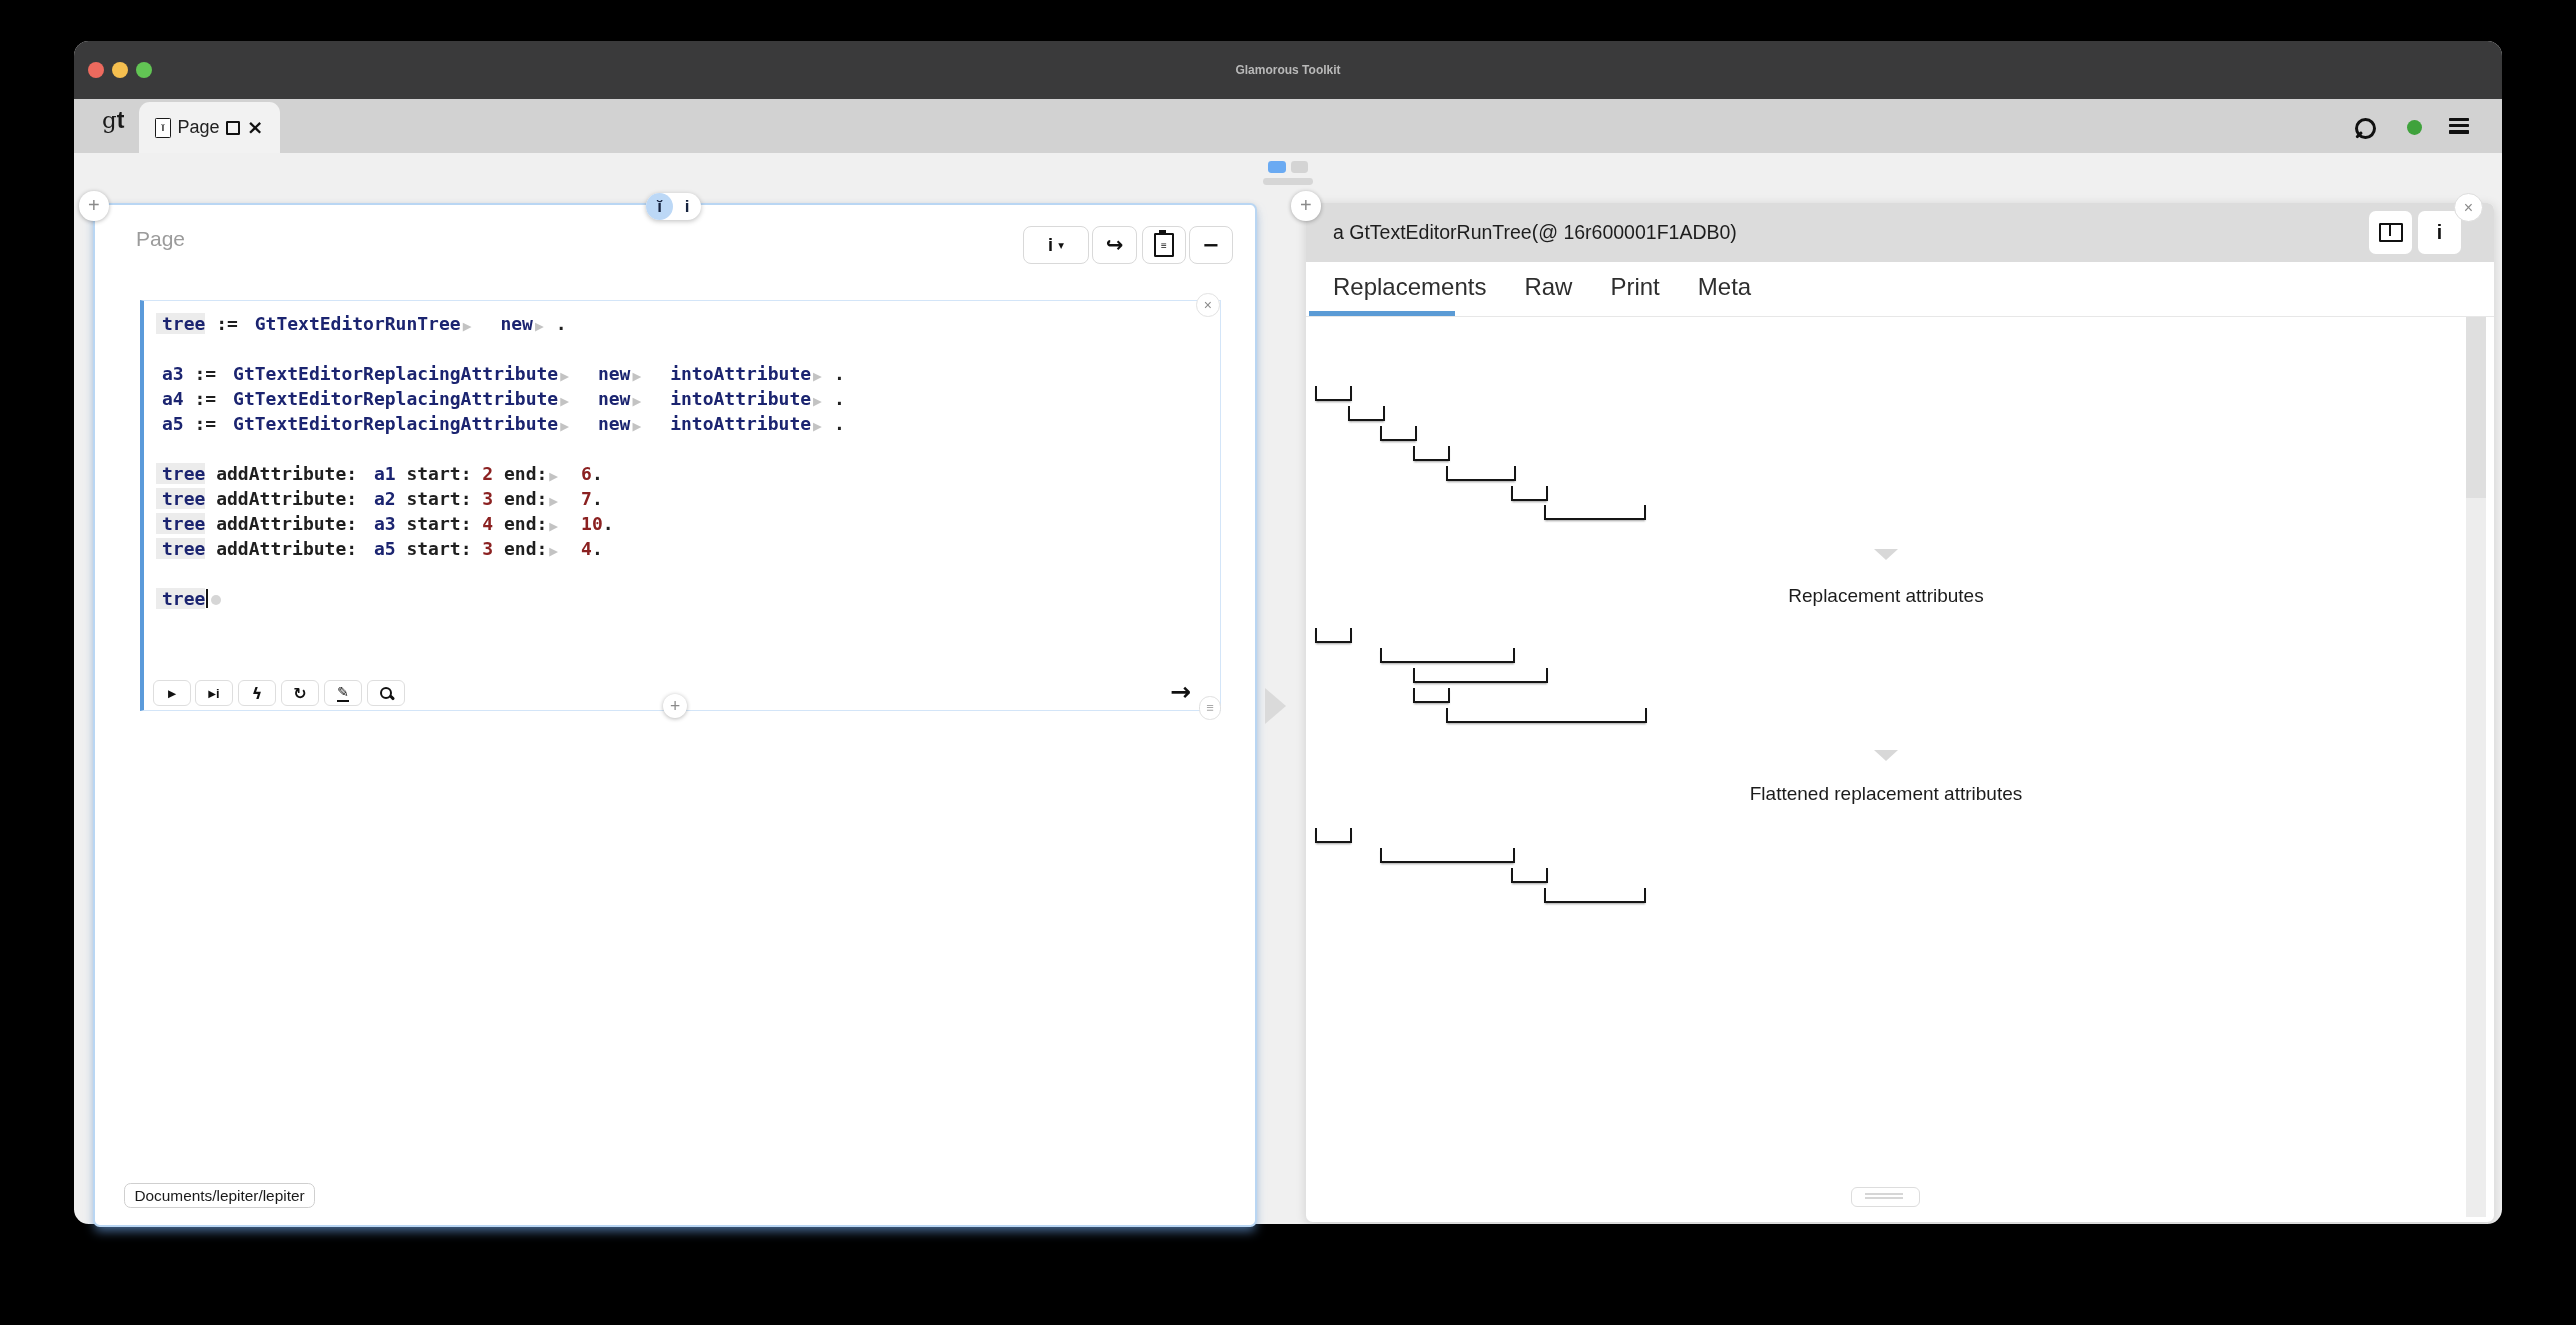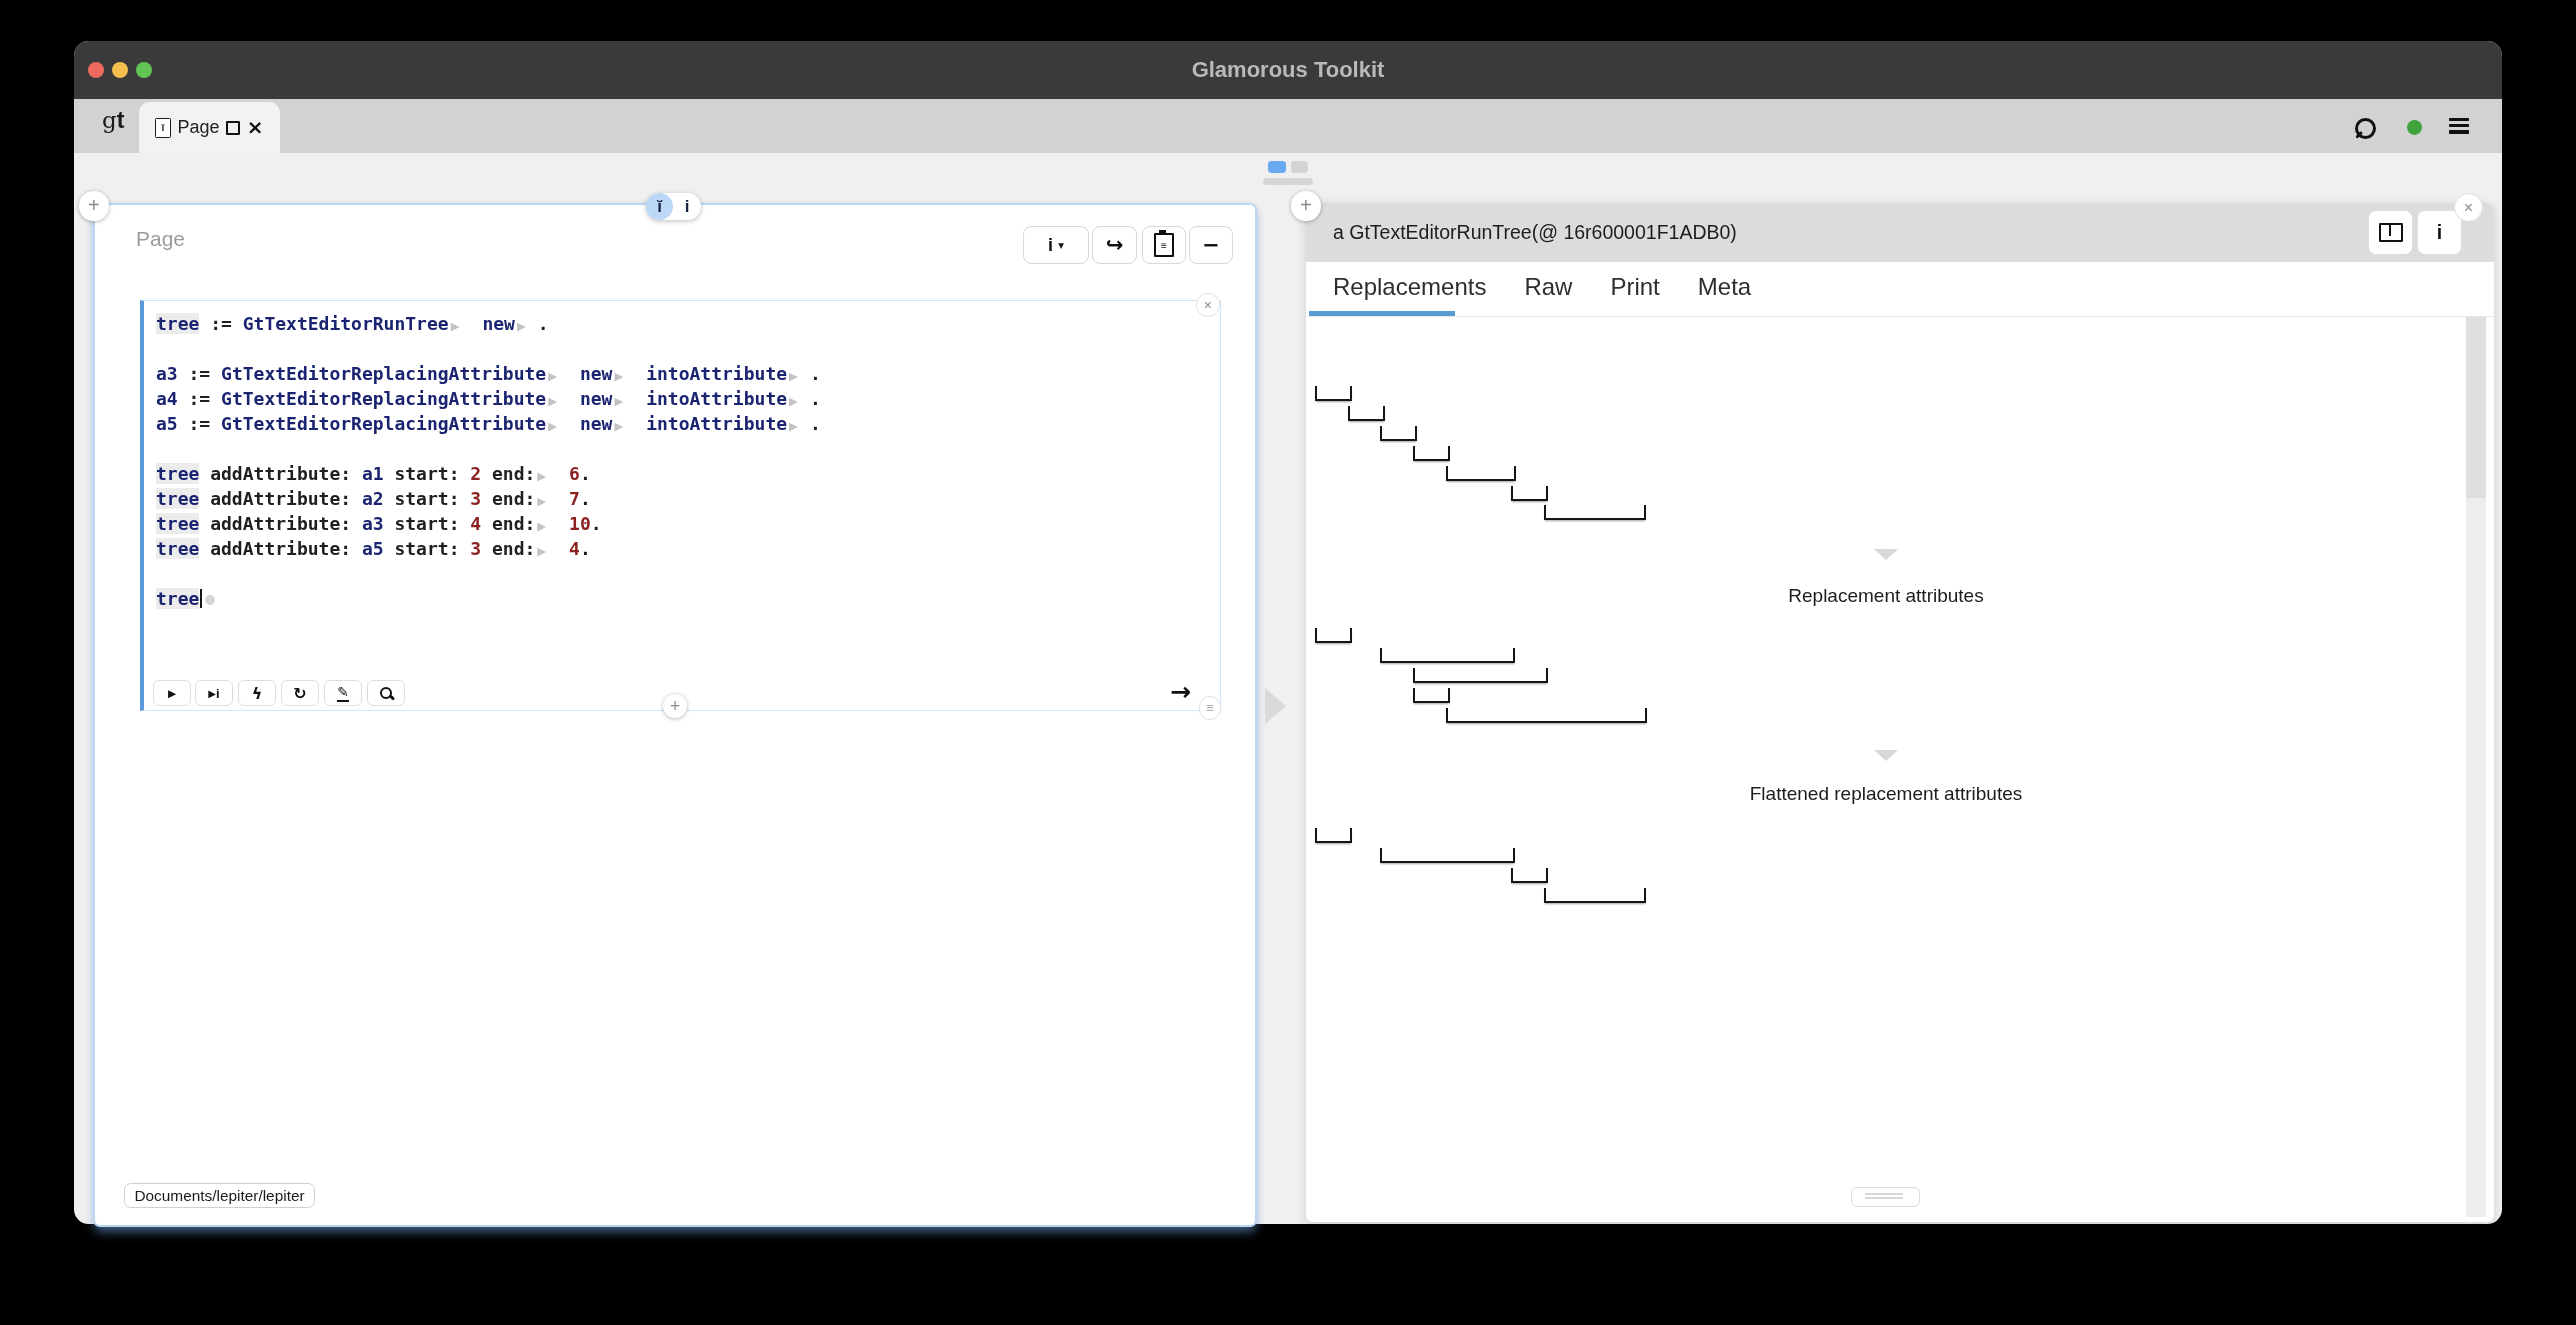--- a/index.html
+++ b/index.html
@@ -3,21 +3,21 @@
 <meta charset="utf-8">
 <style>
   html,body{margin:0;padding:0;background:#000;}
   .stage{position:relative;width:2576px;height:1326px;background:#000;overflow:hidden;
          font-family:"Liberation Sans",sans-serif;}
   .abs{position:absolute;}
 
   
   .window{left:74px;top:41px;width:2428px;height:1183px;background:#f0f0f0;border-radius:14.8px;}
   .titlebar{left:74px;top:41px;width:2428px;height:58px;background:#3a3a3b;border-radius:14.8px 14.8px 0 0;
-            text-align:center;line-height:58px;font-size:22px;font-weight:bold;color:#b9b9b9;}
+            text-align:center;line-height:58px;font-size:12px;font-weight:bold;color:#b9b9b9;}
   .tl-dot{width:16px;height:16px;border-radius:50%;top:62px;}
   .tabstrip{left:74px;top:99px;width:2428px;height:54px;background:#d2d2d2;}
   .gt-logo{left:102px;top:107px;font-size:23px;color:#1a1a1a;font-family:"DejaVu Serif",serif;}
   .gt-logo b{font-family:"Liberation Sans",sans-serif;}
   .tab{left:139px;top:102px;width:141px;height:51px;background:#f2f2f2;border-radius:10.7px 10.7px 0 0;
        display:flex;align-items:center;justify-content:center;gap:6.7px;}
   .doc-icon{width:13.4px;height:18px;border:1.3px solid #1a1a1a;border-radius:1.3px;display:flex;
             align-items:center;justify-content:center;font-size:8.7px;font-weight:bold;background:#fff;}
   .tab-label{font-size:18px;color:#222;}
   .max-icon{width:10px;height:10px;border:2.7px solid #111;border-radius:1.3px;}
@@ -51,21 +51,21 @@
   .fl-b{width:28px;display:flex;align-items:center;justify-content:center;font-weight:bold;font-size:17px;color:#16233f;}
 
   .circle-btn{border-radius:50%;background:#fff;display:flex;align-items:center;justify-content:center;
               color:#8a8a8a;box-shadow:0 0.7px 4px rgba(0,0,0,.30);z-index:6;}
 
   
   .snippet{left:140px;top:300px;width:1076px;height:409px;background:#fff;border:1.3px solid #d3e5f8;
            border-left:4.7px solid #5b9ada;}
   #code{left:156px;top:311px;font-family:"DejaVu Sans Mono",monospace;font-size:18px;font-weight:bold;}
   .code-line{height:25px;line-height:25px;white-space:pre;}
-  .tk-v,.tk-h{color:#1b2470;}
+  .tk-v,.tk-h{color:#1b2470;padding-left:6px;}
   .tk-h{background:#ececec;}
   .tk-p{color:#1f1f1f;}
   .tk-n{color:#8b2121;}
   .tk-t{font-family:"DejaVu Sans",sans-serif;font-weight:normal;font-size:11.4px;color:#c3c3c3;margin:0 1.3px 0 2px;}
   .tk-cursor{display:inline-block;width:2px;height:19.5px;background:#151515;vertical-align:-3.4px;margin-left:0.7px;}
   .tk-ghost{display:inline-block;width:10px;height:10px;border-radius:50%;background:#d6d6d6;margin-left:3.4px;}
   .sbtn{top:680px;width:36px;height:24px;border:1.3px solid #dedede;border-radius:6px;background:#fff;
         display:flex;align-items:center;justify-content:center;color:#111;}
   .smag{width:8.7px;height:8.7px;border:2.7px solid #111;border-radius:50%;position:relative;}
   .smag:after{content:"";position:absolute;left:7.4px;top:7.4px;width:6px;height:2.7px;background:#111;

